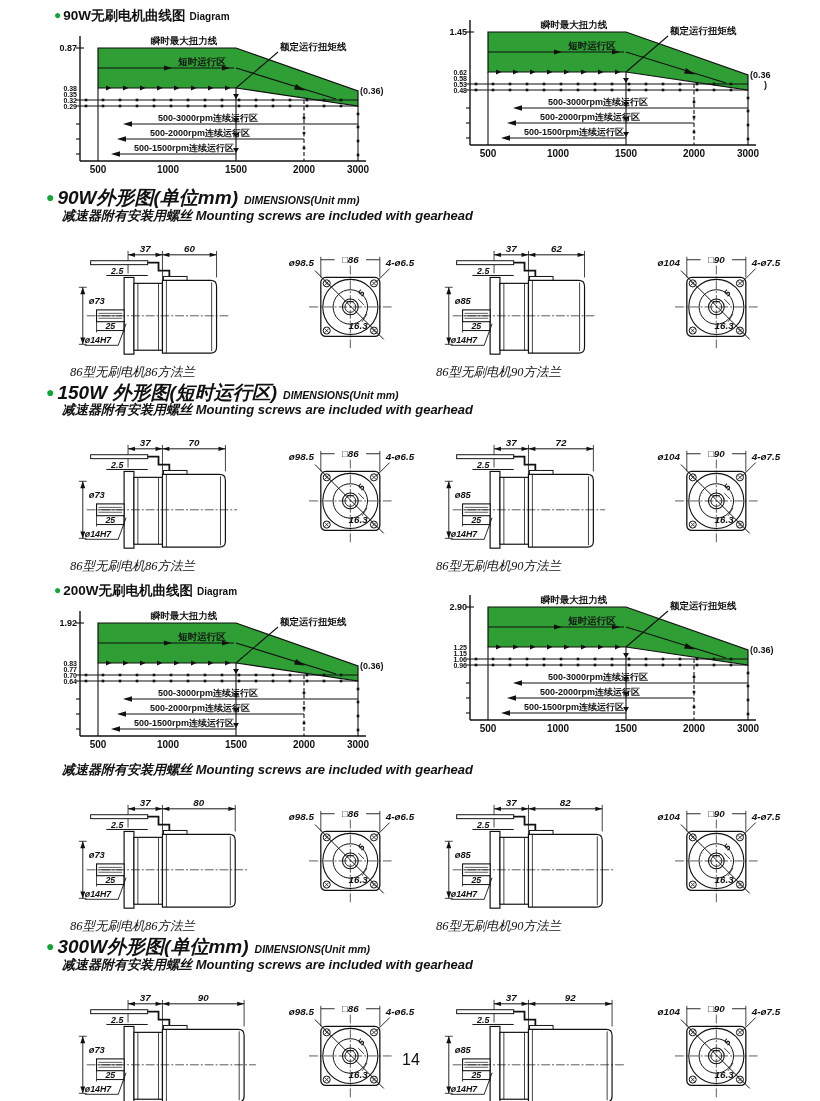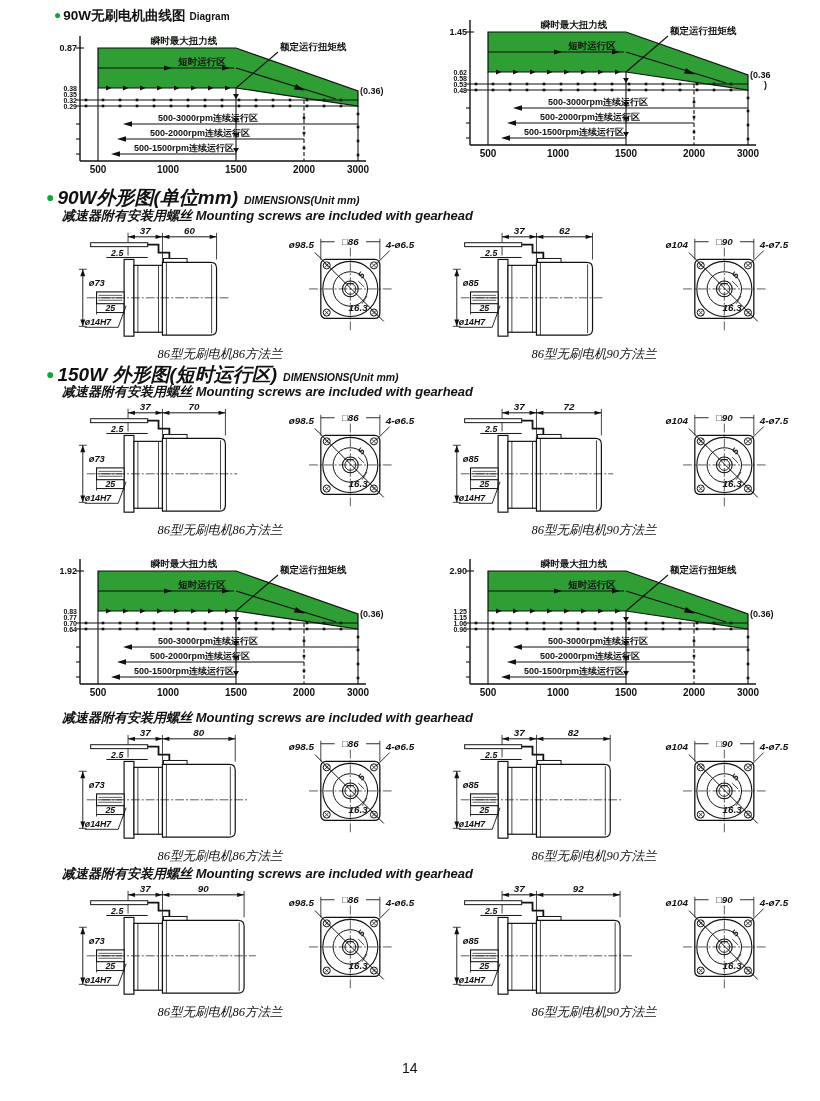--- a/index.html
+++ b/index.html
@@ -9,25 +9,25 @@
   .chart-block{width:384px;}
   .chart-title{font-size:13.5px;font-weight:bold;padding-left:20px;white-space:nowrap;line-height:1.2;}
   .chart-title .bullet{color:#13a538;margin-right:2px;font-size:12px;vertical-align:1px;}
   .chart-title .t-en{font-size:10px;margin-left:4px;}
   .dim-section{padding:2px 0 0 46px;font-style:italic;}
   .dim-title{font-size:19px;font-weight:bold;line-height:1.08;white-space:nowrap;}
   .dim-title .bullet{color:#13a538;font-size:14px;margin-right:3px;vertical-align:2px;}
   .dim-title .d-en{font-size:10.5px;margin-left:6px;}
   .dim-sub{font-size:13px;font-weight:bold;padding-left:16px;line-height:1.15;white-space:nowrap;}
   .dim-sub .s-en{font-size:13px;}
-  .pairs{display:flex;gap:14px;padding-left:24px;margin-top:2px;}
+  .pairs{display:flex;gap:6px;padding-left:24px;margin-top:20px;}
   .pair{width:360px;}
-  .caption{font-size:12.5px;text-align:center;padding-right:60px;margin-top:-4px;
+  .caption{font-size:12.5px;padding-right:60px;margin-top:-4px;
            font-family:"Liberation Serif","DejaVu Serif",serif;}
-  .page-number{position:absolute;bottom:25px;left:402px;font-size:14px;}
+  .page-number{position:absolute;bottom:32px;left:402px;font-size:16px;}
   svg text{font-family:"Liberation Sans","DejaVu Sans",sans-serif;}
 </style>
 </head>
 <body>
 
 <div class="page">
 
   <div class="charts-row">
     <figure class="chart-block" style="margin:0">
       <div class="chart-title">
@@ -560,20 +560,23 @@
               <text x="290" y="86" font-size="10" text-anchor="middle" fill="#111" font-weight="bold">16.3</text>
               <line x1="294" y1="79" x2="299" y2="71" stroke="#111" stroke-width="0.8"></line>
             </svg></div>
         <div class="caption">86型无刷电机90方法兰</div>
       </div>
     </div>
   </section>
 
   <div class="charts-row">
     <figure class="chart-block" style="margin:0">
+      <div class="chart-title">
+        <span class="bullet">●</span><span class="t-cn">200W无刷电机曲线图</span><span class="t-en">Diagram</span>
+      </div>
       <div class="chart-host"><svg viewBox="0 0 372 158" width="372" height="158">
             <polygon points="64,24 202,24 324,67 324,82 202,64 64,64" fill="#2f9e35" stroke="#111" stroke-width="1.2"></polygon>
             <line x1="64" y1="44" x2="200" y2="44" stroke="#111" stroke-width="1.2"></line>
             <line x1="202" y1="44" x2="302" y2="75" stroke="#111" stroke-width="1.2"></line>
             <polygon points="130,41.5 138,44 130,46.5" fill="#111"></polygon>
             <polygon points="188,41.5 196,44 188,46.5" fill="#111"></polygon>
             <polygon points="262,60 271,66.5 260,65.5" fill="#111"></polygon>
             <text x="150" y="20" font-size="9.5" text-anchor="middle" fill="#111" font-weight="bold">瞬时最大扭力线</text>
             <text x="168" y="41" font-size="9.5" text-anchor="middle" fill="#111" font-weight="bold">短时运行区</text>
             <text x="246" y="26" font-size="9.5" text-anchor="start" fill="#111" font-weight="bold">额定运行扭矩线</text>
@@ -921,20 +924,23 @@
               <line x1="290" y1="56" x2="296" y2="62" stroke="#111" stroke-width="0.8"></line>
               <text x="290" y="86" font-size="10" text-anchor="middle" fill="#111" font-weight="bold">16.3</text>
               <line x1="294" y1="79" x2="299" y2="71" stroke="#111" stroke-width="0.8"></line>
             </svg></div>
         <div class="caption">86型无刷电机90方法兰</div>
       </div>
     </div>
   </section>
 
   <section class="dim-section">
+    <div class="dim-title">
+      <span class="bullet">●</span><span class="d-cn">300W外形图(单位mm)</span><span class="d-en">DIMENSIONS(Unit mm)</span>
+    </div>
     <div class="dim-sub">
       <span class="s-cn">减速器附有安装用螺丝</span>
       <span class="s-en">Mounting screws are included with gearhead</span>
     </div>
     <div class="pairs">
       <div class="pair">
         <div class="pair-host"><svg viewBox="0 0 360 122" width="360" height="120">
               <line x1="56" y1="7" x2="56" y2="30" stroke="#111" stroke-width="0.8"></line>
               <line x1="91" y1="7" x2="91" y2="38" stroke="#111" stroke-width="0.8"></line>
               <line x1="174" y1="7" x2="174" y2="34" stroke="#111" stroke-width="0.8"></line>

